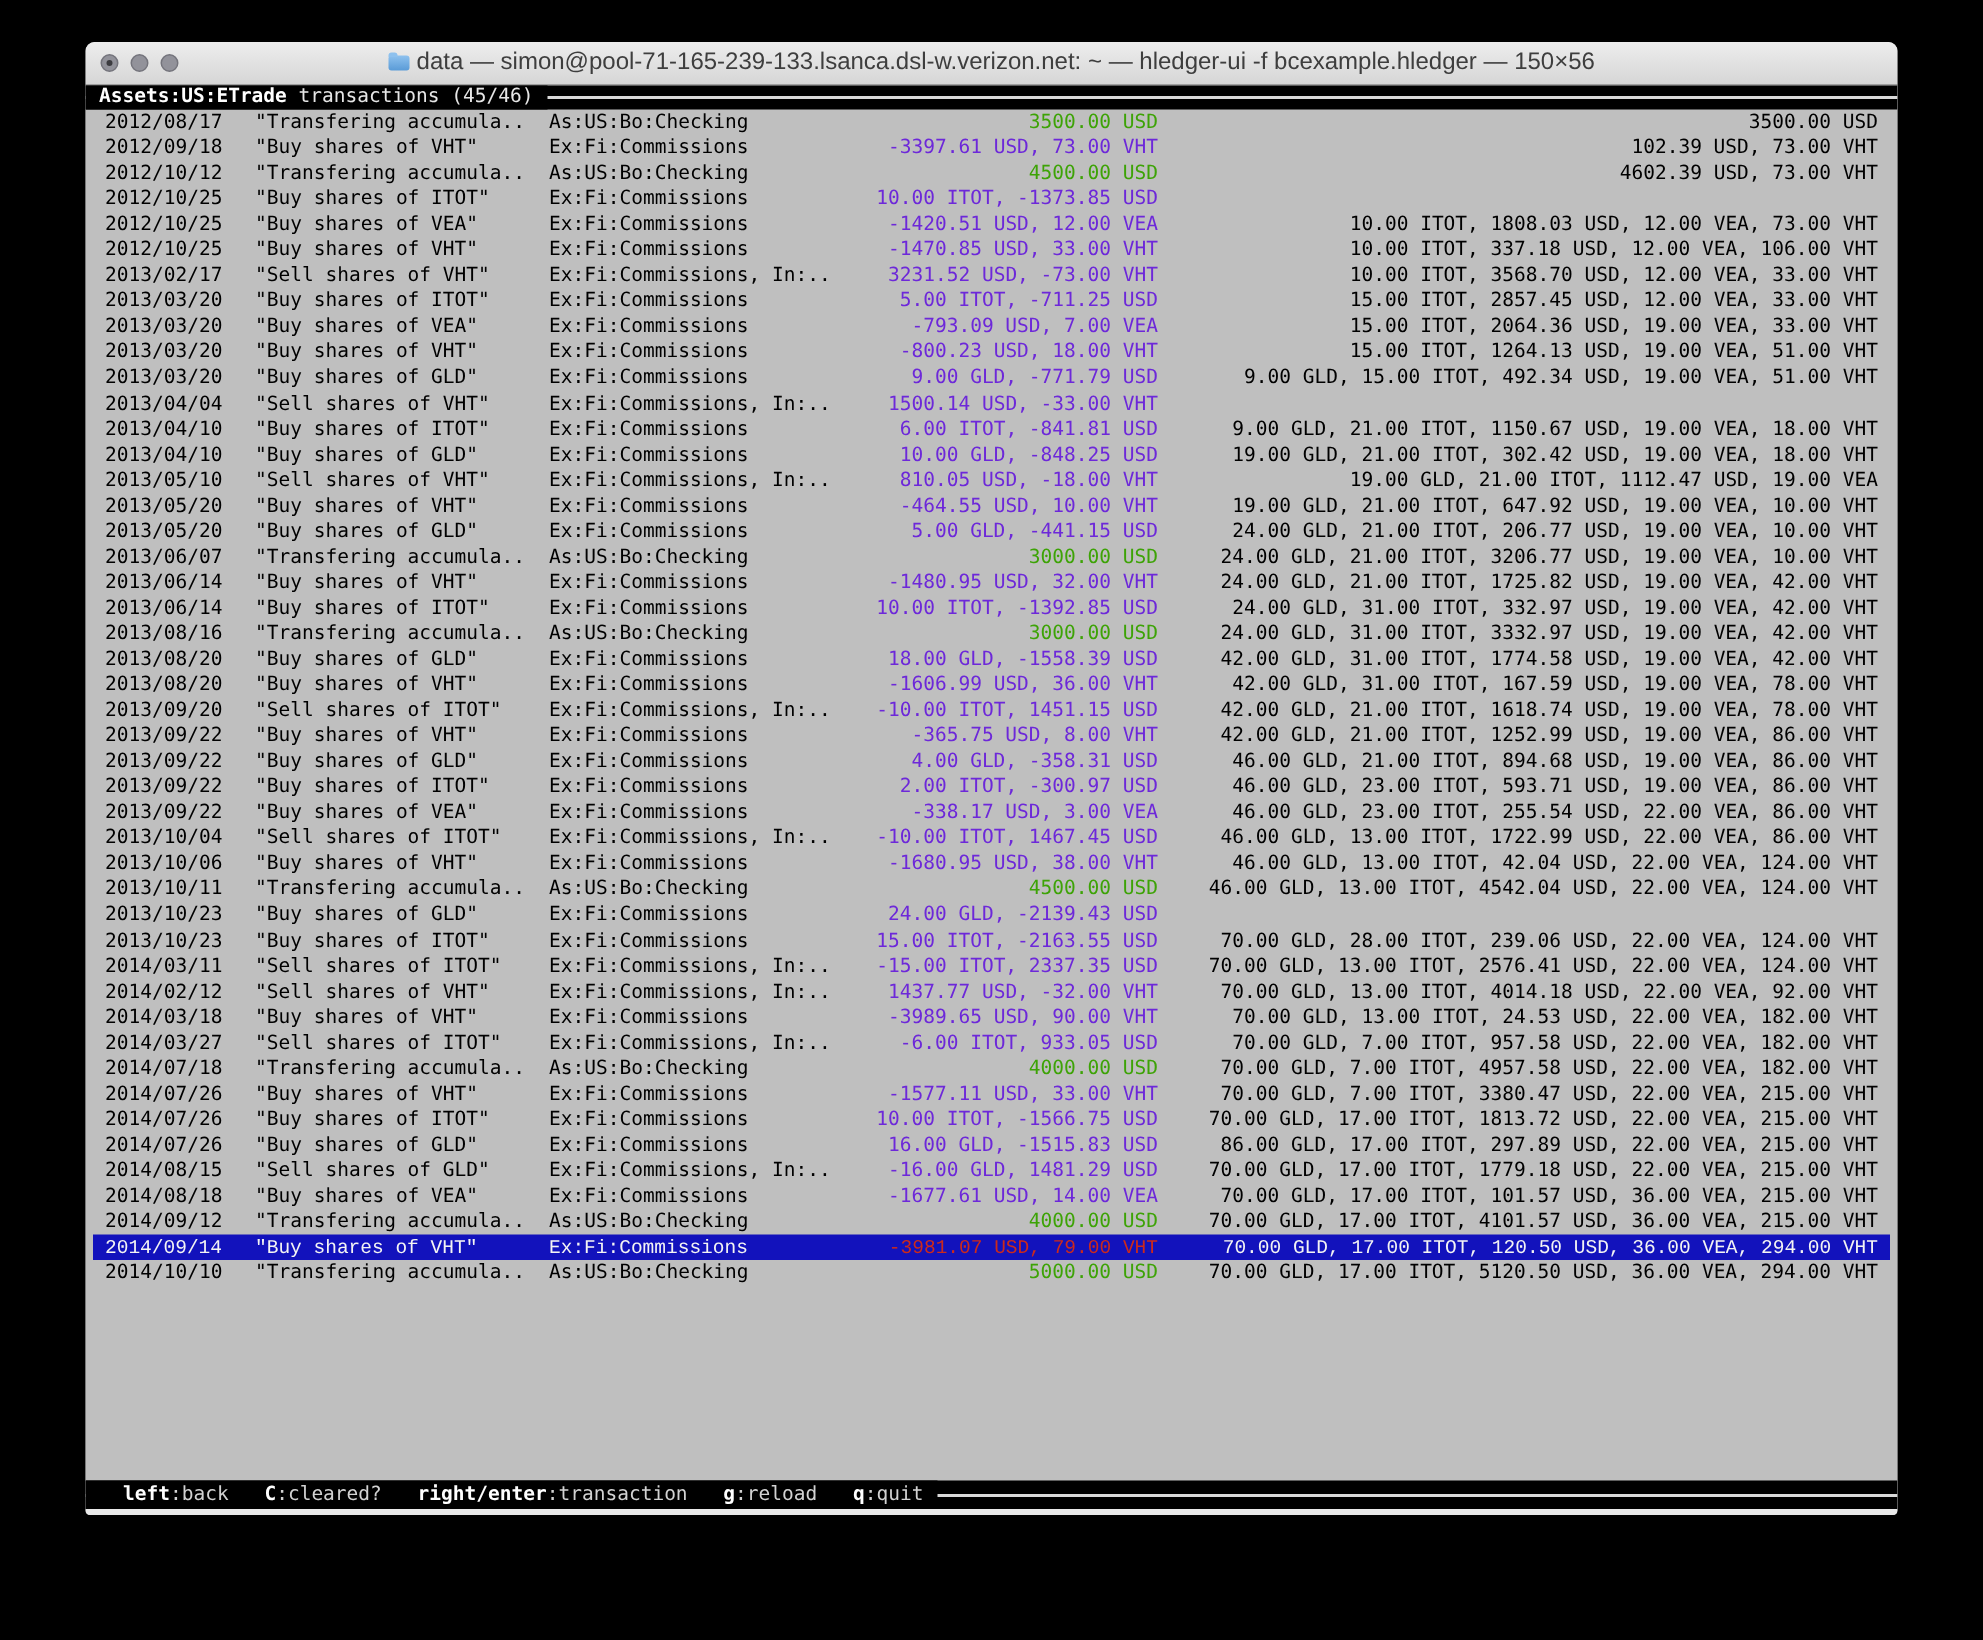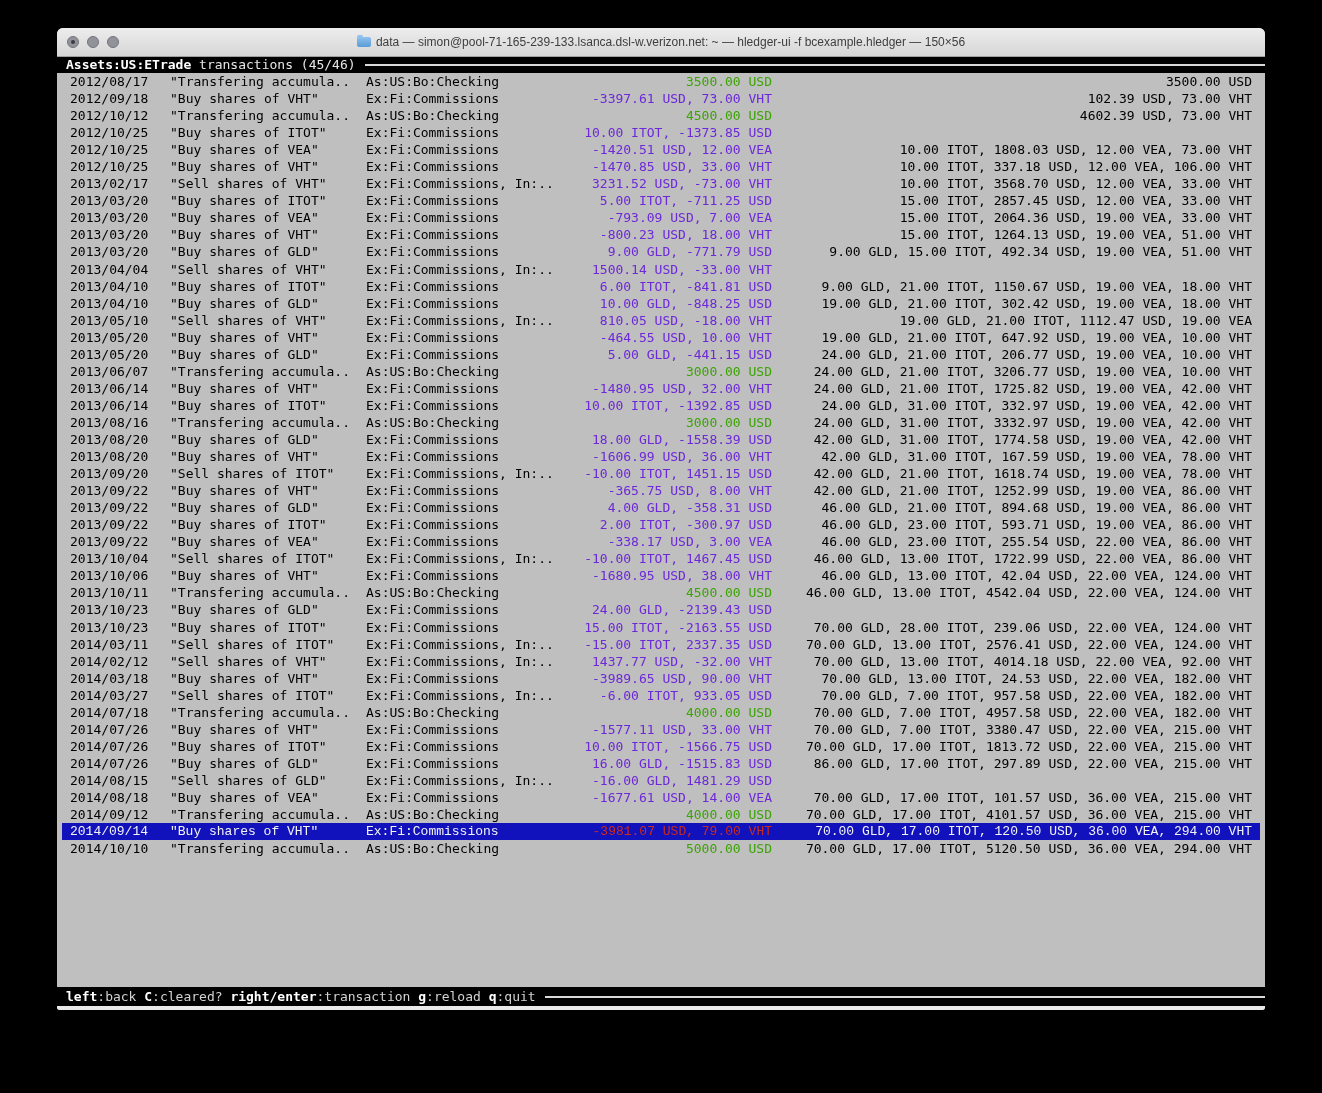--- a/index.html
+++ b/index.html
@@ -2,34 +2,34 @@
 <html><head>
 <meta charset="utf-8">
 <style>
   html,body{margin:0;padding:0;background:#000;width:1322px;height:1093px;overflow:hidden;}
   .window{position:absolute;left:57px;top:28px;width:1208px;height:982px;border-radius:6px 6px 3px 3px;overflow:hidden;background:#bfbfbf;}
   
   .titlebar{position:relative;height:28px;background:linear-gradient(#ededed,#d6d6d6);border-bottom:1px solid #9f9f9f;font-family:"Liberation Sans",sans-serif;}
   .lights{position:absolute;left:10px;top:8px;display:flex;gap:8px;}
   .light{width:12px;height:12px;border-radius:50%;background:#92929a;border:1px solid #74747c;box-sizing:border-box;position:relative;}
   .light.close::after{content:"";position:absolute;left:3px;top:3px;width:4px;height:4px;border-radius:50%;background:#3c3c40;}
-  .wtitle{display:flex;align-items:center;justify-content:center;height:100%;font-size:12px;color:#3e3e3e;white-space:nowrap;}
+  .wtitle{display:flex;align-items:center;justify-content:center;height:100%;font-size:16px;color:#3e3e3e;white-space:nowrap;}
   .folder-icon{display:inline-block;width:14px;height:10px;background:linear-gradient(#8ec1ee,#5a9bd7);border-radius:2px;margin-right:5px;position:relative;}
   .folder-icon::before{content:"";position:absolute;left:0;top:-2px;width:6px;height:3px;background:#8ec1ee;border-radius:2px 2px 0 0;}
   
   .terminal{position:absolute;left:0;right:0;top:29px;bottom:4px;background:#bfbfbf;font-family:"DejaVu Sans Mono","Liberation Mono",monospace;font-size:13px;color:#000;}
   .bottom-strip{position:absolute;left:0;right:0;bottom:0;height:4px;background:#e9e9e9;}
   .bar{position:absolute;left:0;right:0;background:#000;text-align:left;color:#e6e6e6;white-space:nowrap;}
   .bar .rule{position:absolute;left:0;right:0;top:50%;margin-top:-1px;height:2px;background:#d9d9d9;}
   .bar .bar-text{position:relative;display:inline-block;background:#000;padding:0 9px;}
   .bar.top{top:0;height:16px;line-height:16px;}
   .bar.bottom{bottom:0;height:19px;line-height:19px;}
   .bar b{color:#fff;font-weight:bold;}
   .hint{color:#d2d2d2;}
-  .hint b{color:#fff;}
+  .hint b{color:#fff;margin-left:16px;}
   
   .rows{position:absolute;top:16px;left:0;right:0;}
   .row{height:17.05px;line-height:17.05px;margin:0 5px;padding:0 8px;display:grid;grid-template-columns:100px 196px 190px 216px 1fr;white-space:nowrap;overflow:hidden;}
   .row .change{text-align:right;}
   .row .balance{text-align:right;}
   .pos{color:#3da306;}
   .neg{color:#6d28d9;}
   .row.selected{background:#1212bc;color:#f4f4f4;font-family:Liberation Mono, monospace;}
   .row.selected .neg{color:#cc2a1b;}
 </style>
@@ -379,20 +379,21 @@
     <span class="account">Ex:Fi:Commissions</span>
     <span class="change neg">16.00 GLD, -1515.83 USD</span>
     <span class="balance">86.00 GLD, 17.00 ITOT, 297.89 USD, 22.00 VEA, 215.00 VHT</span>
   </div>
 
   <div class="row">
     <span class="date">2014/08/15</span>
     <span class="desc">"Sell shares of GLD"</span>
     <span class="account">Ex:Fi:Commissions, In:..</span>
     <span class="change neg">-16.00 GLD, 1481.29 USD</span>
+    <span class="balance">70.00 GLD, 17.00 ITOT, 1779.18 USD, 22.00 VEA, 215.00 VHT</span>
   </div>
 
   <div class="row">
     <span class="date">2014/08/18</span>
     <span class="desc">"Buy shares of VEA"</span>
     <span class="account">Ex:Fi:Commissions</span>
     <span class="change neg">-1677.61 USD, 14.00 VEA</span>
     <span class="balance">70.00 GLD, 17.00 ITOT, 101.57 USD, 36.00 VEA, 215.00 VHT</span>
   </div>
 

